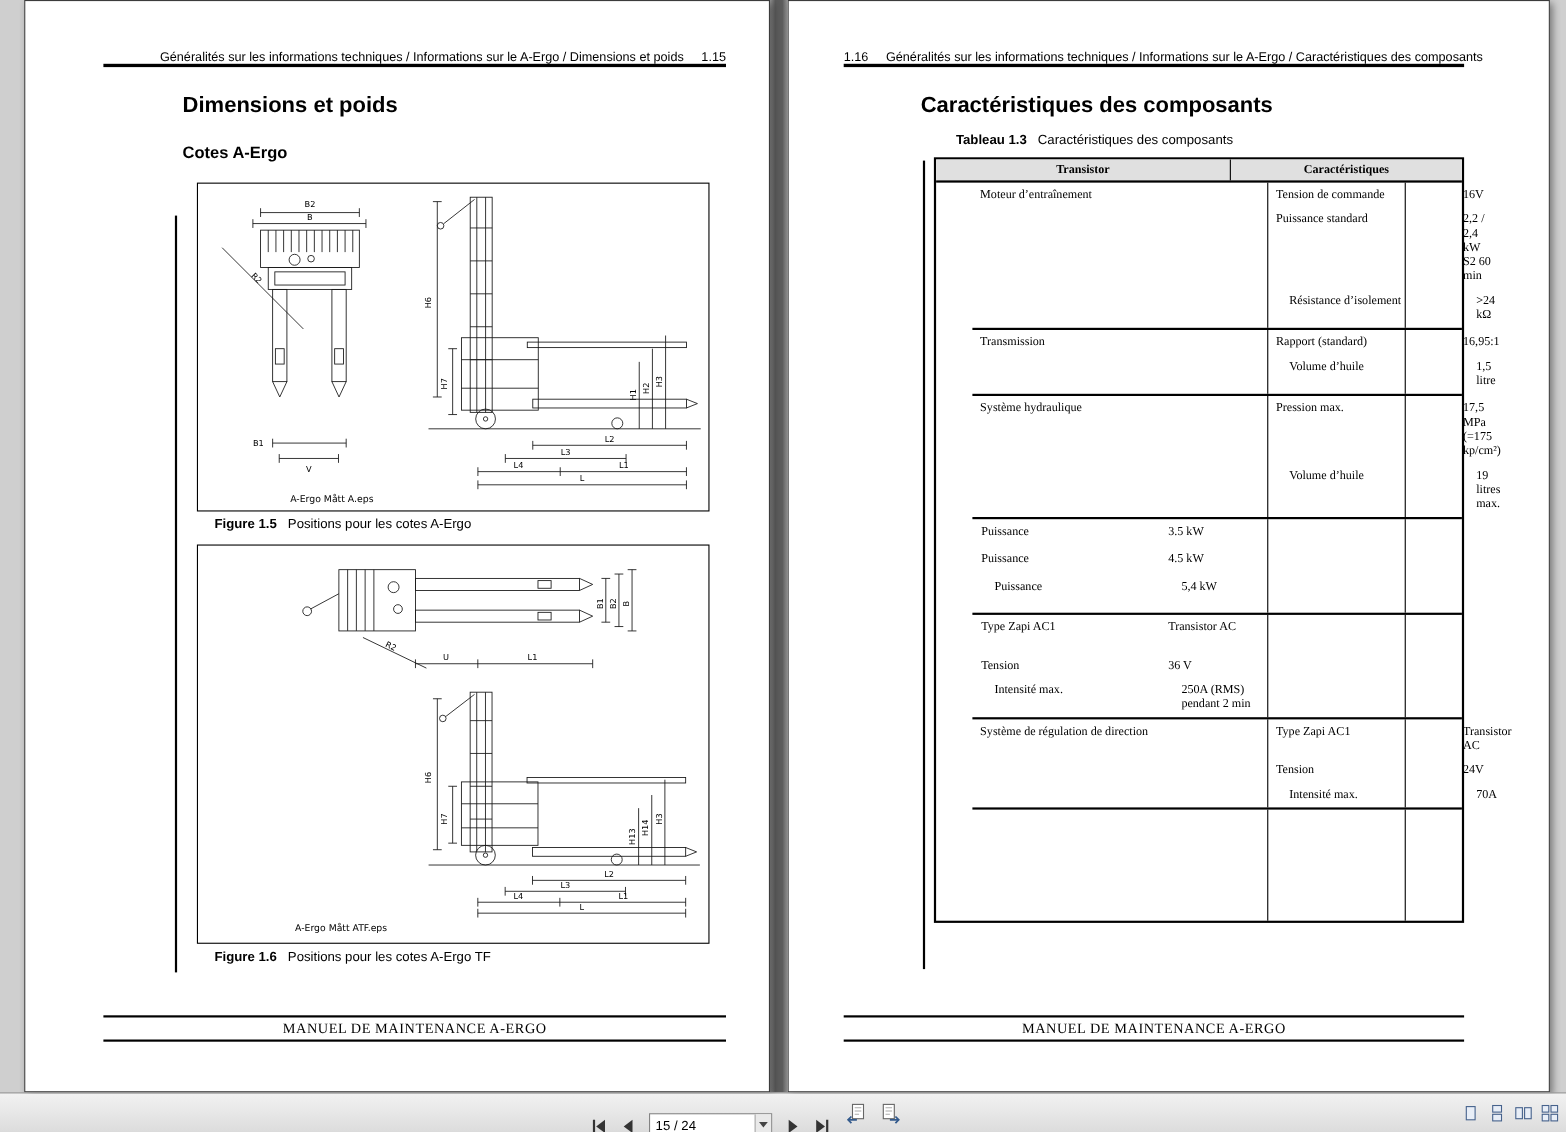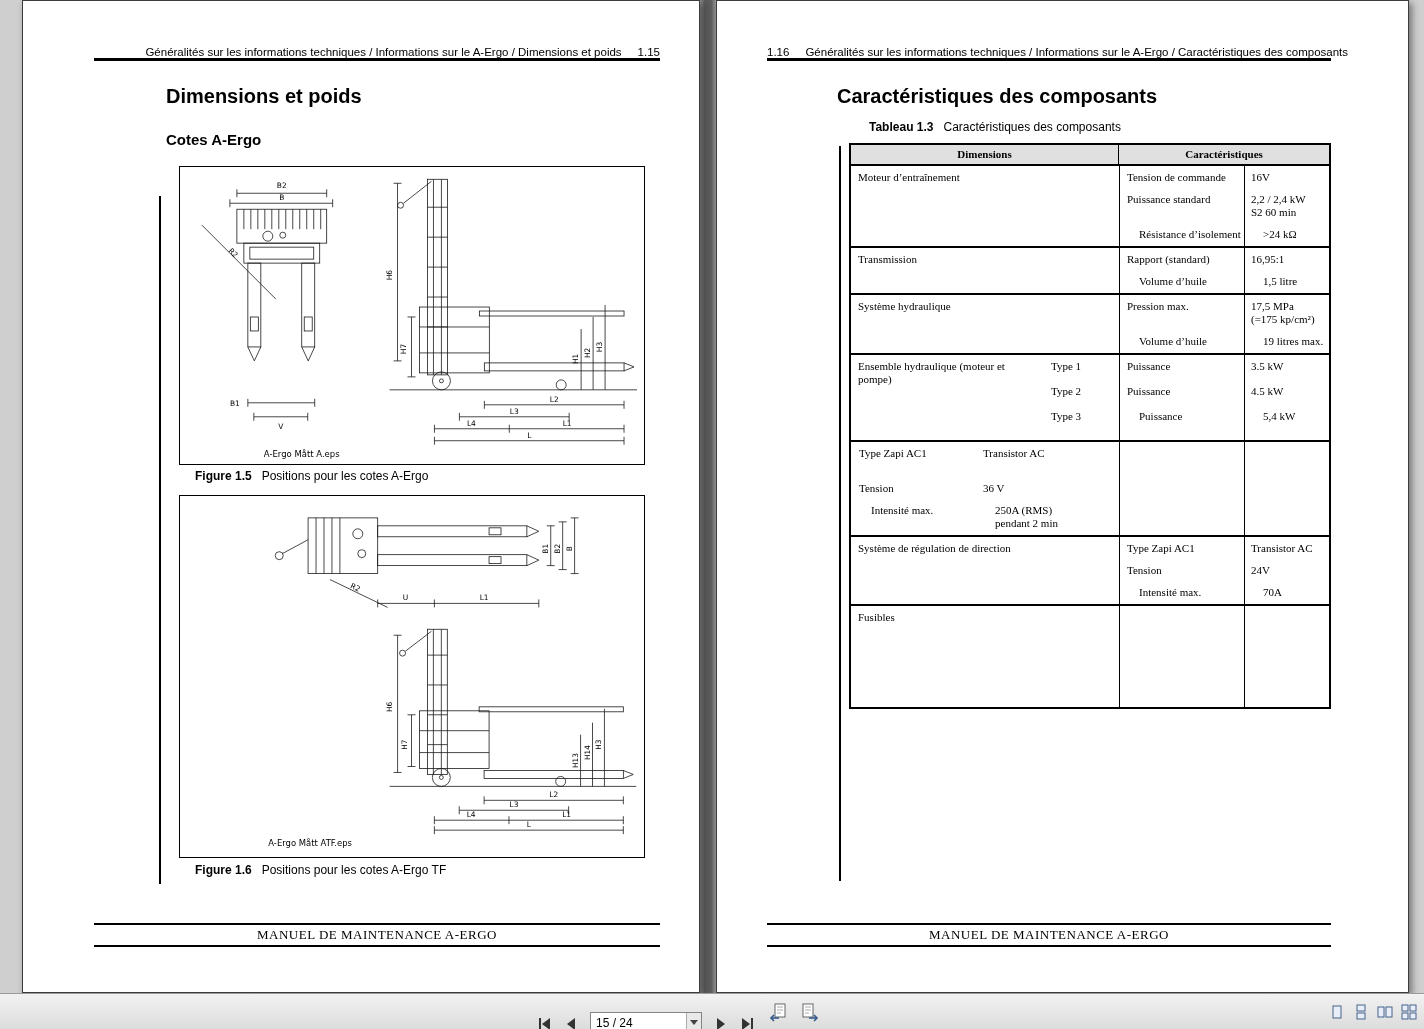--- a/index.html
+++ b/index.html
@@ -54,30 +54,30 @@
   .fr-bot { top:944px; }
   .footer-text { position:absolute; top:926px; text-align:center; font-family:"Liberation Serif",serif; font-size:13px; letter-spacing:.5px; }
 
   
   .comp-table { position:absolute; left:132px; top:142px; width:482px; border:2px solid #000;
                 font-family:"Liberation Serif",serif; font-size:11px; color:#000; }
   .t-head { display:grid; grid-template-columns:268px 1fr; background:#e0e0e0; border-bottom:2px solid #000;
             font-weight:bold; text-align:center; }
   .t-head > div { padding:3px 0 4px; }
   .t-head > div:first-child { border-right:1px solid #000; }
-  .sec { position:relative; display:grid; grid-template-columns:268px 1fr; }
+  .sec { position:relative; display:grid; grid-template-columns:268px 1fr;margin-left:33px; }
   .sec + .sec { border-top:2px solid #000; }
   .vl { position:absolute; top:0; bottom:0; width:1px; background:#000; }
   .vl1 { left:268px; } .vl2 { left:393px; }
   .comp-cell { padding:5px 8px 5px 7px; position:relative; }
   .comp-name { line-height:13px; white-space:pre-line; max-width:196px; }
   .types { position:absolute; left:200px; top:5px; width:62px; }
   .types div { line-height:13px; margin-bottom:12px; }
   .chars-cell { padding:5px 0; }
-  .prow { display:grid; grid-template-columns:125px 1fr; margin-bottom:9px; }
+  .prow { display:grid; grid-template-columns:125px 1fr; margin-bottom:9px;gap:46px; }
   .prow:last-child { margin-bottom:0;padding-left:12px; }
   .sec-ens .prow { margin-bottom:12px; }
   .mb22 { margin-bottom:22px !important; }
   .plabel { padding:0 4px 0 8px; line-height:13px; white-space:pre-line; }
   .pvalue { padding:0 4px 0 7px; line-height:13px; white-space:pre-line; }
 
   
   .statusbar { position:absolute; left:0; right:0; bottom:0; height:36px;
                background:linear-gradient(#f2f2f2,#dcdcdc); border-top:1px solid #9b9b9b; }
   .nav-cluster { position:absolute; left:533px; top:18px; display:flex; gap:3px; }
@@ -278,21 +278,21 @@
     <h1 class="page-title">Caractéristiques des composants</h1>
     <div class="table-caption-line">
       <span class="lbl">Tableau 1.3</span>
       <span>Caractéristiques des composants</span>
     </div>
 
     <div class="change-bar"></div>
 
     <div class="comp-table">
       <div class="t-head">
-        <div>Dimensions</div>
+        <div>Transistor</div>
         <div>Caractéristiques</div>
       </div>
 
       <section class="sec" style="min-height:79px">
         <div class="vl vl1"></div>
           <div class="vl vl2"></div>
         <div class="comp-cell">
             <div class="comp-name">Moteur d’entraînement</div>
           </div>
         <div class="chars-cell">
@@ -345,29 +345,20 @@
           <div class="prow">
               <div class="plabel">Volume d’huile</div>
               <div class="pvalue">19 litres max.</div>
             </div>
         </div>
       </section>
 
       <section class="sec sec-ens" style="min-height:79px">
         <div class="vl vl1"></div>
           <div class="vl vl2"></div>
-        <div class="comp-cell">
-          <div class="comp-name">Ensemble hydraulique (moteur et
-pompe)</div>
-          <div class="types">
-            <div>Type 1</div>
-            <div>Type 2</div>
-            <div>Type 3</div>
-          </div>
-        </div>
         <div class="chars-cell">
           <div class="prow">
               <div class="plabel">Puissance</div>
               <div class="pvalue">3.5 kW</div>
             </div>
           <div class="prow">
               <div class="plabel">Puissance</div>
               <div class="pvalue">4.5 kW</div>
             </div>
           <div class="prow">
@@ -415,23 +406,20 @@
           <div class="prow">
               <div class="plabel">Intensité max.</div>
               <div class="pvalue">70A</div>
             </div>
         </div>
       </section>
 
       <section class="sec" style="min-height:103px">
         <div class="vl vl1"></div>
           <div class="vl vl2"></div>
-        <div class="comp-cell">
-            <div class="comp-name">Fusibles</div>
-          </div>
       </section>
     </div>
 
     <div class="footer-rule fr-top"></div>
     <div class="footer-text">MANUEL DE MAINTENANCE A-ERGO</div>
     <div class="footer-rule fr-bot"></div>
   </div>
 </div>
 
 <div class="statusbar">

